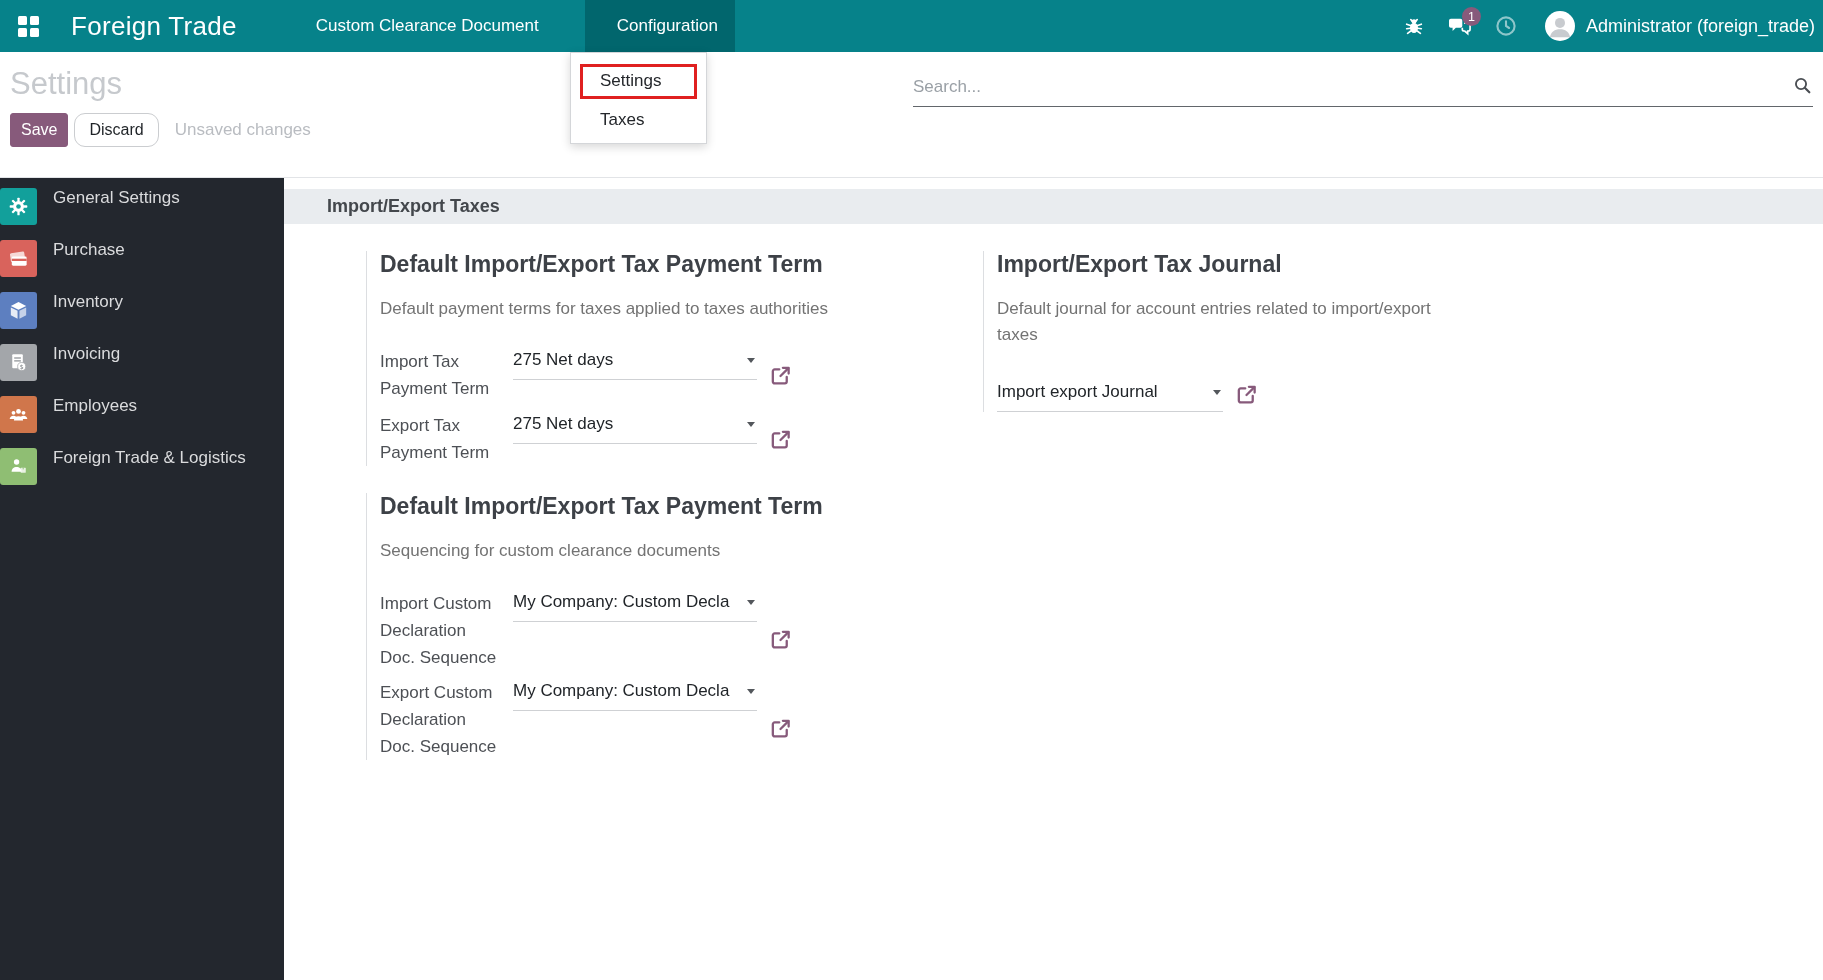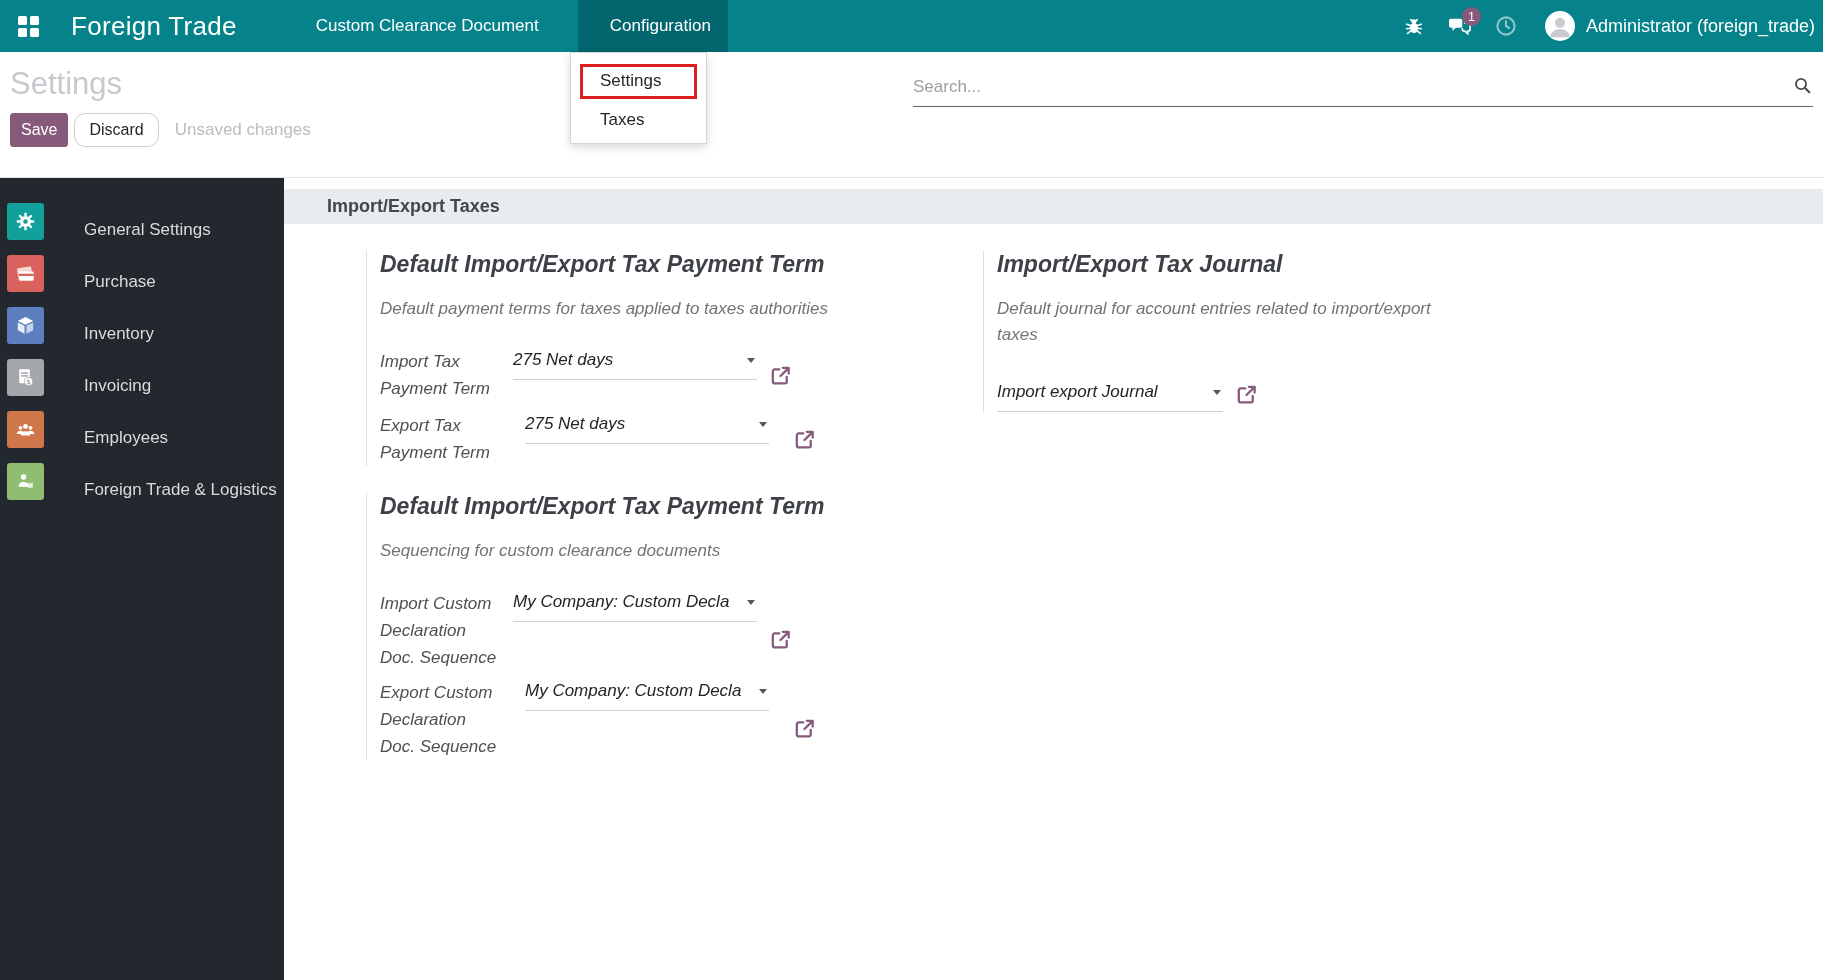--- a/index.html
+++ b/index.html
@@ -6,21 +6,21 @@
   html,body { width:1823px; height:980px; overflow:hidden; background:#fff;
               font-family:"Liberation Sans", sans-serif; }
 
   
   .navbar { position:absolute; top:0; left:0; width:1823px; height:52px;
             background:#06828A; color:#fff; display:flex; align-items:center; z-index:30; }
   .apps-icon { width:21px; height:21px; margin-left:18px; display:grid;
                grid-template-columns:9px 9px; grid-template-rows:9px 9px; gap:3px; cursor:pointer; }
   .apps-icon span { background:#fff; border-radius:1.5px; }
   .brand { font-size:26px; margin-left:32px; font-weight:400; letter-spacing:.3px; }
-  .nav-menus { display:flex; height:100%; margin-left:62px; gap:22px; }
+  .nav-menus { display:flex; height:100%; margin-left:62px; gap:29px; }
   .nav-item { display:flex; align-items:center; padding:0 17px; font-size:17px; cursor:pointer; }
   .nav-item.active { background:#01666D;padding-left:32px; }
   .nav-right { margin-left:auto; display:flex; align-items:center; }
   .nav-ico { width:46px; display:flex; justify-content:center; position:relative; cursor:pointer; }
   .badge { position:absolute; top:-8px; right:2px; min-width:19px; height:19px; border-radius:10px;
            background:#875A7B; color:#fff; font-size:12.5px; display:flex; align-items:center;
            justify-content:center; padding:0 4px; }
   .avatar { width:30px; height:30px; border-radius:50%; background:#fff; margin-left:16px;
             overflow:hidden; display:flex; align-items:flex-end; justify-content:center; cursor:pointer; }
   .user-name { font-size:18px; margin:0 8px 0 11px; cursor:pointer; }
@@ -48,41 +48,41 @@
   .search-box input { width:100%; border:none; outline:none; border-bottom:1px solid #62666b;
                       font-size:17px; padding:5px 30px 9px 0; color:#2c2f33; background:transparent;
                       font-family:"Liberation Sans",sans-serif; }
   .search-box input::placeholder { color:#9aa0a6; }
   .search-ico { position:absolute; right:0; top:3px; cursor:pointer; }
 
   
   .workspace { position:absolute; top:177px; left:0; width:1823px; bottom:0;
                border-top:1px solid #e2e4e7; display:flex; }
   .sidebar { width:284px; flex-shrink:0; background:#23272E; padding-top:10px; }
-  .side-item { display:flex; align-items:flex-end; height:52px; padding-left:7px; cursor:pointer;gap:24px; }
+  .side-item { display:flex; align-items:flex-start; height:52px; padding-left:0; cursor:pointer; }
   .side-icon { width:37px; height:37px; border-radius:3px; display:flex; align-items:center;
                justify-content:center; flex-shrink:0; }
   .ic-gs { background:#12A09B; } .ic-pu { background:#D9635C; } .ic-in { background:#5D7FC0; }
   .ic-iv { background:#A3A6AA; } .ic-em { background:#D0764B; } .ic-ft { background:#8FBE73; }
   .side-label { margin-left:16px; font-size:17px; color:#dadbdd; }
 
   .content { flex:1; background:#fff; overflow:hidden; }
   .band { margin-top:11px; height:35px; background:#e9ecef; display:flex; align-items:center;
           padding-left:43px; font-size:18px; font-weight:bold; color:#43474c; }
   .band.second { margin-top:44px; }
   .cols { display:flex; padding-top:27px; }
   .col-left { width:699px; flex-shrink:0; }
-  .block { border-left:1px solid #dcdee1; padding-left:13px;font-style:italic; }
+  .block { border-left:1px solid #dcdee1; padding-left:13px; }
   .col-left .block { margin-left:82px; }
   .blk-heading { font-size:23px; font-weight:bold; color:#3d4147; }
   .blk-desc { font-size:17px; color:#737373; margin-top:18px; line-height:26px; }
   .blk-desc.narrow { max-width:475px; }
 
   .field-row { display:flex; align-items:flex-start; margin-top:26px; }
-  .field-row + .field-row { margin-top:10px;gap:12px; }
+  .field-row + .field-row { margin-top:10px; }
   .field-row.tight + .field-row.tight { margin-top:8px; }
   .field-label { width:133px; padding-right:8px; font-size:17px; line-height:27px; color:#4d5055; }
   .select { width:244px; position:relative; border-bottom:1px solid #cfd1d4;
             padding:2px 20px 9px 0; font-size:17px; color:#212529; white-space:nowrap;
             overflow:hidden; cursor:pointer; }
   .select.journal { width:226px; }
   .caret { position:absolute; right:2px; top:10px; width:0; height:0;
            border:4.5px solid transparent; border-top:5.5px solid #53575c; }
   .ext-link { margin-left:12px; margin-top:16px; cursor:pointer; }
   .field-row.center-ico { align-items:center; }

